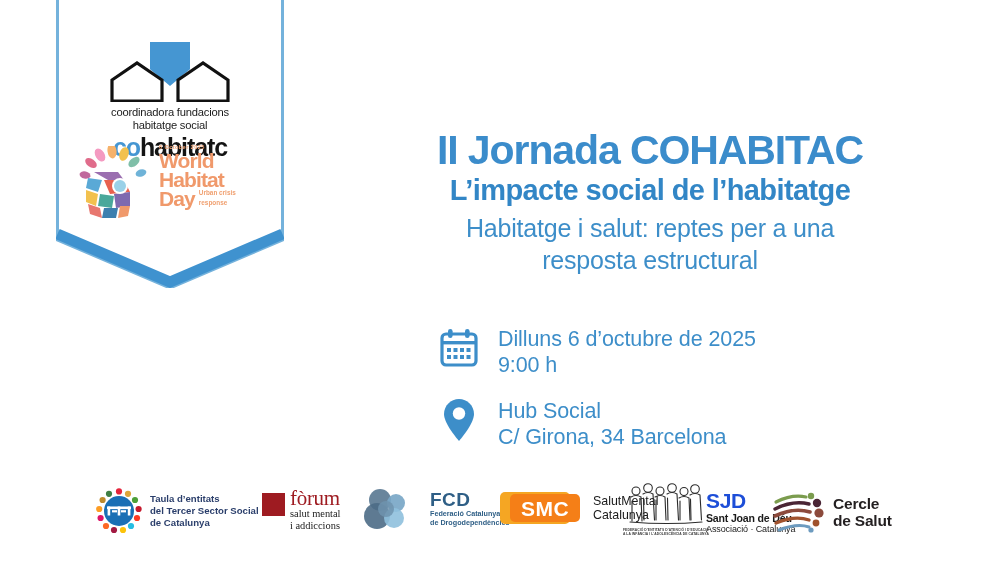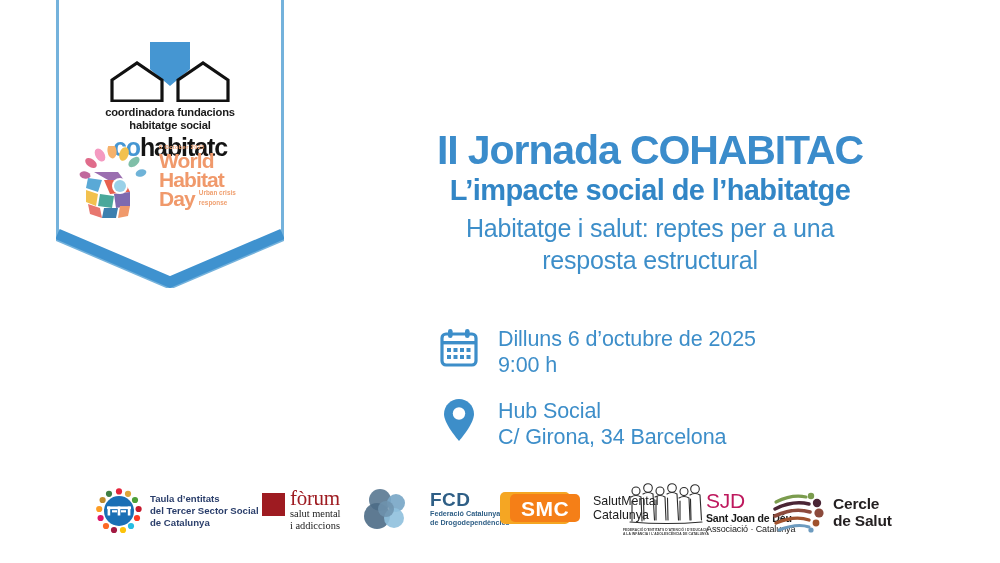--- a/index.html
+++ b/index.html
@@ -70,21 +70,21 @@
     width: 56px;
     height: 42px;
   }
   .ch-house.left  { left: 2px; }
   .ch-house.right { right: 2px; }
   .coh-l1, .coh-l2 {
     font-size: 11.2px;
     letter-spacing: -0.2px;
     color: #1b1b1b;
     line-height: 12.6px;
-    font-weight: 700;
+    font-weight: 400;
   }
   .coh-word {
     font-size: 25px;
     font-weight: 800;
     letter-spacing: -1.1px;
     line-height: 28px;
     margin-top: 2px;
     color: #141414;
   }
   .coh-word .co { color: #4596d2; }
@@ -304,22 +304,22 @@
     line-height: 4.4px;
     text-align: center;
     letter-spacing: 0.1px;
     width: 92px;
     font-weight: 600;
   }
 
   .lg-sjd { left: 706px; top: 8px; flex-direction: column; align-items: flex-start; }
   .sjd-word {
     font-size: 21px;
-    font-weight: 400;
-    color: #be185d;
+    font-weight: 700;
+    color: #1d4ed8;
     letter-spacing: -0.3px;
     line-height: 22px;
   }
   .sjd-l1 {
     font-size: 10.6px;
     font-weight: 700;
     color: #1a1a1a;
     line-height: 12.4px;
     letter-spacing: -0.2px;
   }

